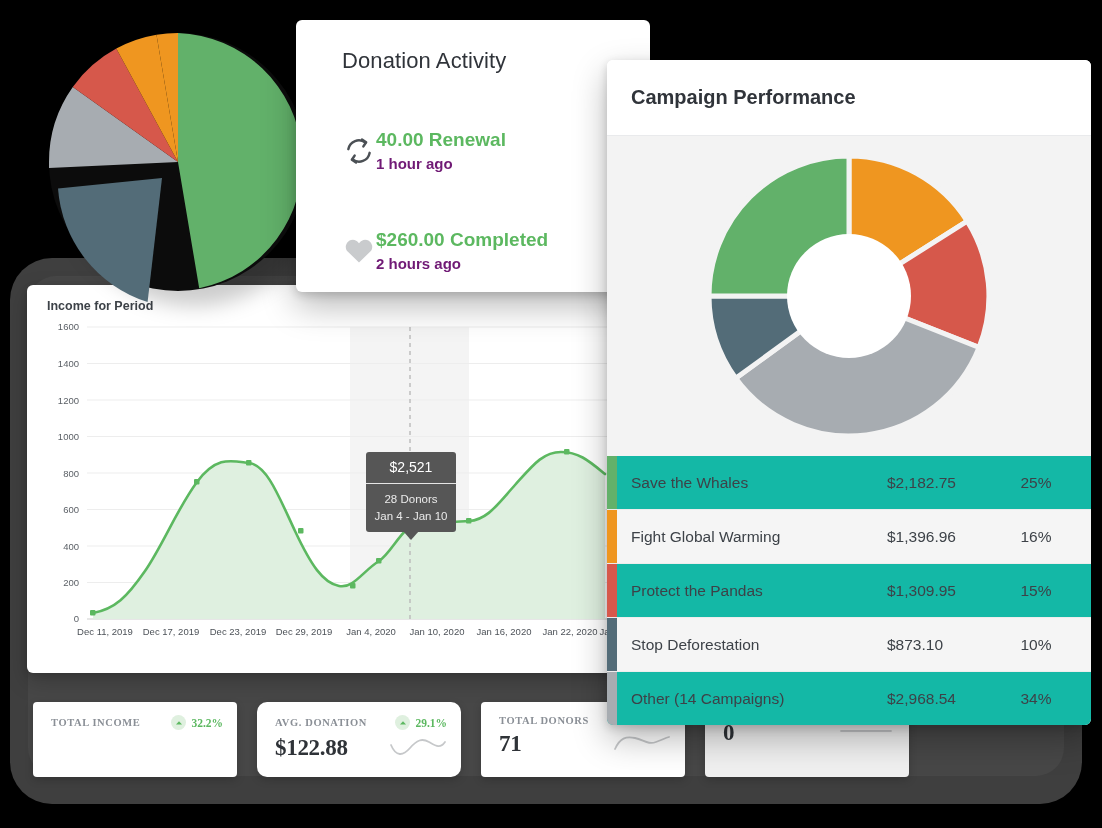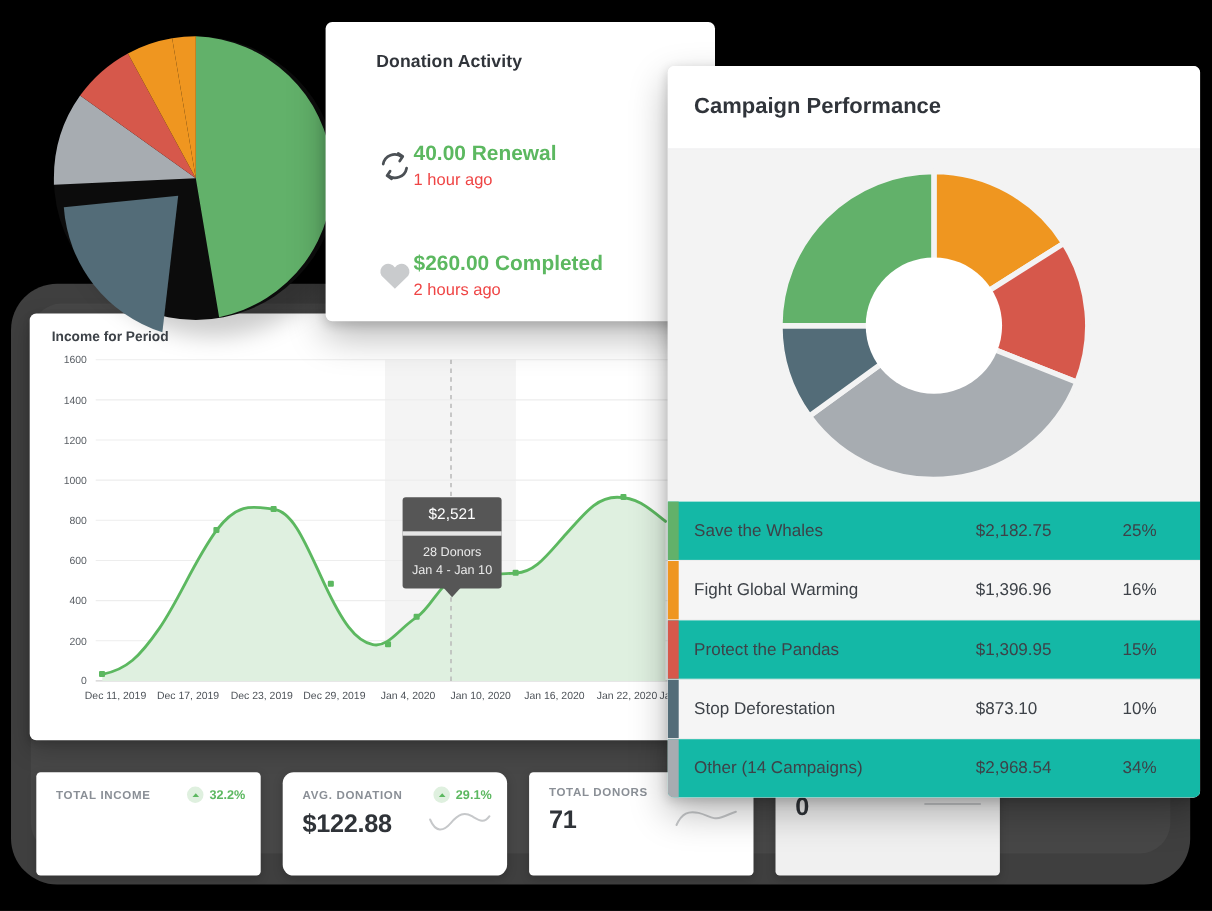--- a/index.html
+++ b/index.html
@@ -32,29 +32,29 @@
   .pie-wrap{position:absolute;left:34px;top:18px;width:300px;height:290px;}
   .pie-shadow{
     position:absolute;left:30px;top:28px;width:260px;height:260px;border-radius:50%;
     background:rgba(0,0,0,.20);filter:blur(10px);
   }
   .pie-svg{position:absolute;left:0;top:0;}
 
   
   #donation-card{left:296px;top:20px;width:354px;height:272px;}
   .dc-title{
-    margin:0;padding:28px 0 0 46px;font-size:16px;font-weight:bold;color:#30343a;
+    margin:0;padding:28px 0 0 46px;font-size:22px;font-weight:normal;color:#30343a;
     letter-spacing:.1px;
   }
   .dc-row{position:absolute;display:flex;align-items:center;left:46px;}
   .dc-row.r1{top:108px;}
   .dc-row.r2{top:208px;}
   .dc-icon{width:34px;height:34px;flex:0 0 34px;display:flex;align-items:center;justify-content:center;}
   .dc-amount{font-size:19px;font-weight:bold;color:#5cb860;line-height:1.25;margin:0;}
-  .dc-time{font-size:15px;color:#ef4444;line-height:1.35;margin:2px 0 0 0;}
+  .dc-time{font-size:15px;color:#701a75;line-height:1.35;margin:2px 0 0 0;font-weight:bold;}
 
   
   #campaign-card{left:607px;top:60px;width:484px;height:665px;overflow:hidden;}
   .cp-head{height:75px;display:flex;align-items:center;padding-left:24px;
     border-bottom:1px solid #e9eaec;background:#fff;}
   .cp-title{font-size:20px;font-weight:bold;color:#30343a;margin:0;}
   .cp-chartbox{height:320px;background:#f3f3f3;position:relative;}
   .donut-svg{position:absolute;left:50%;top:50%;transform:translate(-50%,-50%);}
   .cp-list{list-style:none;margin:0;padding:0;}
   .cp-item{display:flex;align-items:center;height:53px;position:relative;background:#14b8a6;
@@ -67,28 +67,28 @@
 
   
   #income-card{left:27px;top:285px;width:594px;height:388px;overflow:hidden;}
   .ic-title{margin:0;padding:14px 0 0 20px;font-size:12.5px;font-weight:bold;color:#3d4248;}
   .chart-svg{position:absolute;left:0;top:24px;}
   .tooltip{
     position:absolute;left:366px;top:452px;width:90px;
     background:#565656;border-radius:3px;color:#fff;text-align:center;
     font-size:12.5px;z-index:5;
   }
-  .tt-head{padding:7px 0 8px;font-size:14px;border-bottom:4px solid #e5e5e5;}
+  .tt-head{padding:7px 0 8px;font-size:14px;border-bottom:1px solid #e5e5e5;}
   .tt-body{padding:7px 0 8px;line-height:1.45;font-size:11.5px;color:#eaeaea;}
   .tt-arrow{position:absolute;left:50%;bottom:-8px;margin-left:-8px;
     width:0;height:0;border-left:8px solid transparent;border-right:8px solid transparent;
     border-top:9px solid #565656;}
 
   
-  .kpi{position:absolute;top:702px;width:204px;height:94px;background:#fff;border-radius:4px;}
+  .kpi{position:absolute;top:702px;width:204px;height:75px;background:#fff;border-radius:4px;font-family:Liberation Serif, serif;}
   #kpi-1{left:33px;} #kpi-2{left:257px;border-radius:10px;} #kpi-3{left:481px;} #kpi-4{left:705px;}
   .kpi-top{display:flex;align-items:center;padding:13px 14px 0 18px;}
   .kpi-label{font-size:10.5px;font-weight:bold;color:#8a8f96;letter-spacing:.6px;}
   .kpi-delta{margin-left:auto;display:flex;align-items:center;gap:5px;
     font-size:11.5px;font-weight:bold;color:#5cb860;}
   .kpi-delta-badge{width:15px;height:15px;border-radius:50%;background:#dff0df;
     display:flex;align-items:center;justify-content:center;}
   .kpi-bottom{display:flex;align-items:center;padding:3px 14px 0 18px;}
   .kpi-value{font-size:23px;font-weight:bold;color:#2f3338;letter-spacing:-.3px;}
   .kpi-spark{margin-left:auto;}

